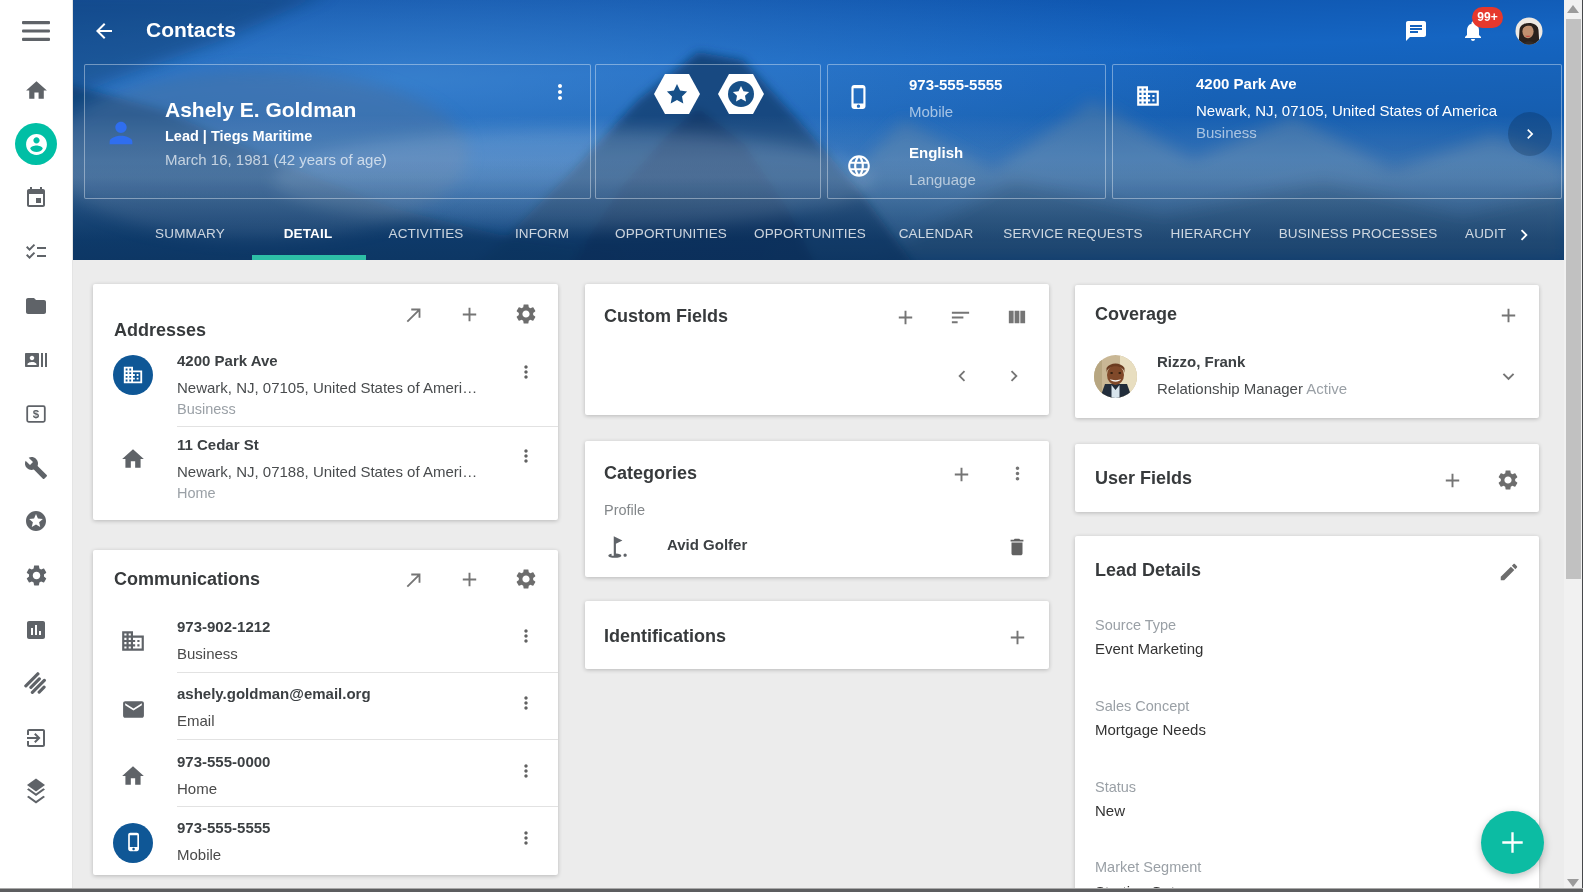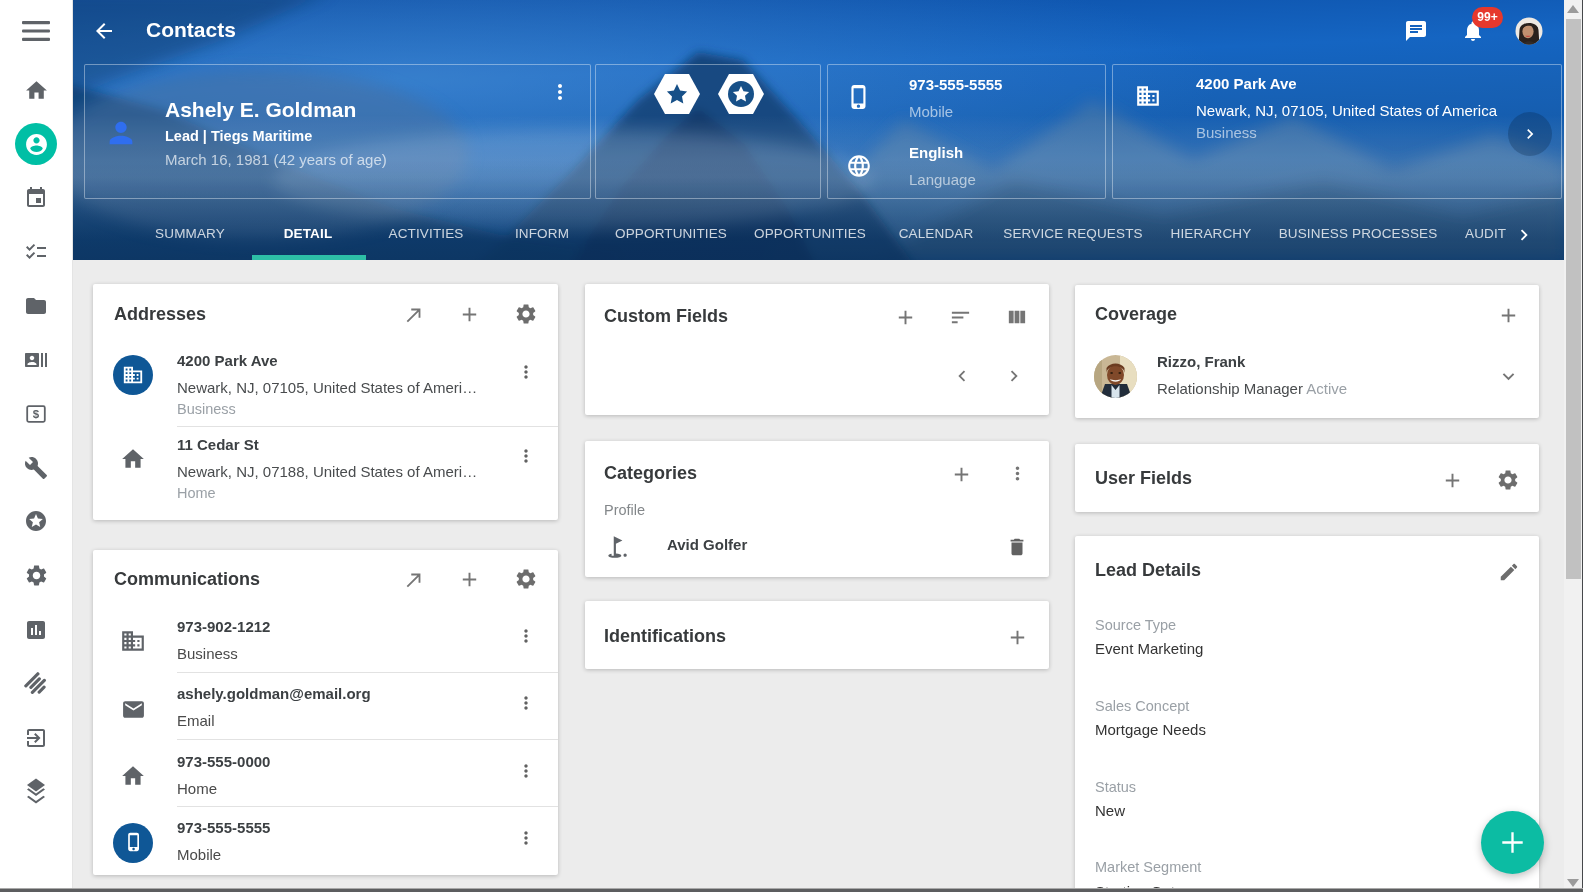--- a/index.html
+++ b/index.html
@@ -217,21 +217,21 @@
     </svg>
 <svg class="sic" style="top:778px;" width="24" height="26" viewBox="0 0 24 26" fill="#5f6368">
       <path d="M12 0.5 L21 7 L12 13.5 L3 7 Z"></path>
       <path d="M12 15.6 L4.6 10.3 L3 11.4 L12 18 L21 11.4 L19.4 10.3 Z"></path>
       <path d="M12 20.1 L4.6 14.8 L3 15.9 L12 22.5 L21 15.9 L19.4 14.8 Z" transform="translate(0,3)"></path>
     </svg>
 </div>
 <div id="content">
 
 <div class="card" style="left:20px;top:24px;width:465px;height:236px;">
-  <div class="ctitle" style="left:21px;top:20px;">Addresses</div>
+  <div class="ctitle" style="left:21px;top:36px;">Addresses</div>
   <svg class="abs" style="left:310px;top:20px;" width="22" height="22" viewBox="0 0 24 24" fill="#757575">
         <path d="M9 5v2h6.59L4 18.59 5.41 20 17 8.41V15h2V5H9z"></path>
       </svg>
   <svg class="abs" style="left:365px;top:19px;" width="23" height="23" viewBox="0 0 24 24" fill="#757575">
         <path d="M19 13h-6v6h-2v-6H5v-2h6V5h2v6h6v2z"></path>
       </svg>
   <svg class="abs" style="left:421px;top:18px;" width="24" height="24" viewBox="0 0 24 24" fill="#6d6d6d">
         <path d="M19.14 12.94c.04-.3.06-.61.06-.94 0-.32-.02-.64-.07-.94l2.03-1.58c.18-.14.23-.41.12-.61l-1.92-3.32c-.12-.22-.37-.29-.59-.22l-2.39.96c-.5-.38-1.03-.7-1.62-.94l-.36-2.54c-.04-.24-.24-.41-.48-.41h-3.84c-.24 0-.43.17-.47.41l-.36 2.54c-.59.24-1.13.57-1.62.94l-2.39-.96c-.22-.08-.47 0-.59.22L2.74 8.87c-.12.21-.08.47.12.61l2.03 1.58c-.05.3-.09.63-.09.94s.02.64.07.94l-2.03 1.58c-.18.14-.23.41-.12.61l1.92 3.32c.12.22.37.29.59.22l2.39-.96c.5.38 1.03.7 1.62.94l.36 2.54c.05.24.24.41.48.41h3.84c.24 0 .44-.17.47-.41l.36-2.54c.59-.24 1.13-.56 1.62-.94l2.39.96c.22.08.47 0 .59-.22l1.92-3.32c.12-.22.07-.47-.12-.61l-2.01-1.58zM12 15.6c-1.98 0-3.6-1.62-3.6-3.6s1.62-3.6 3.6-3.6 3.6 1.62 3.6 3.6-1.62 3.6-3.6 3.6z"></path>
       </svg>
   <div class="abs" style="left:20px;top:71px;width:40px;height:40px;border-radius:50%;background:#0f5796;"></div>

